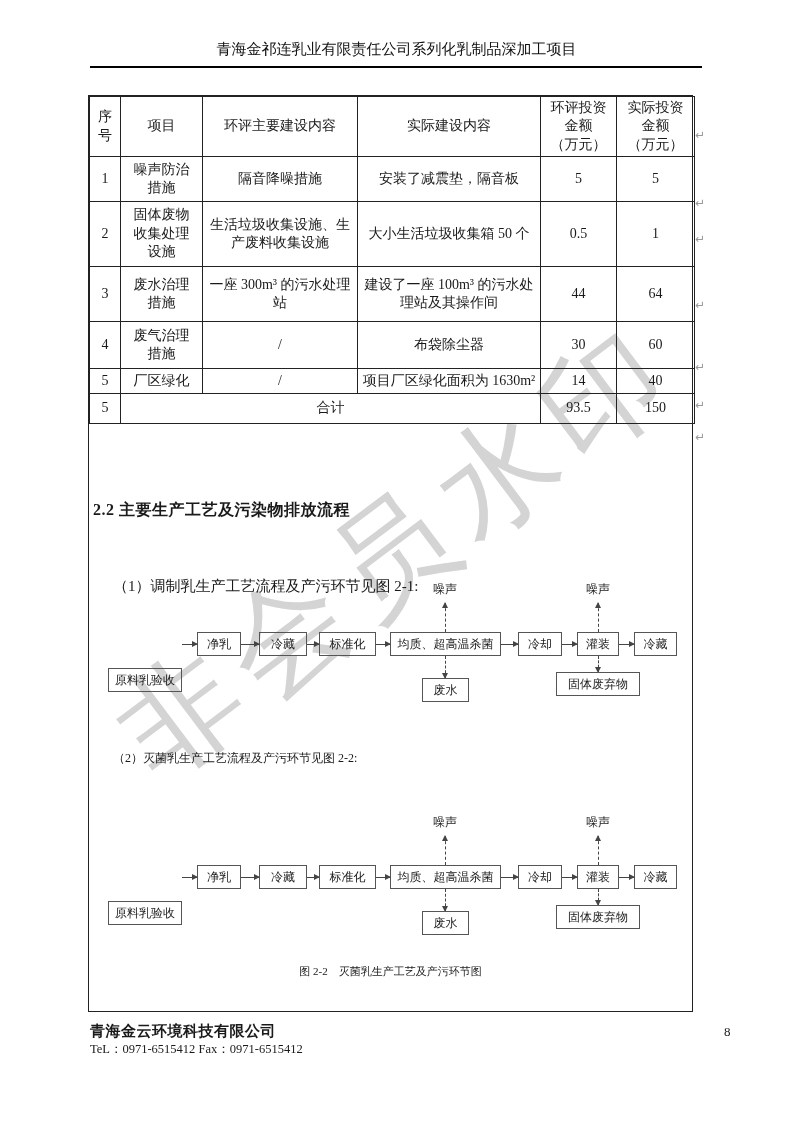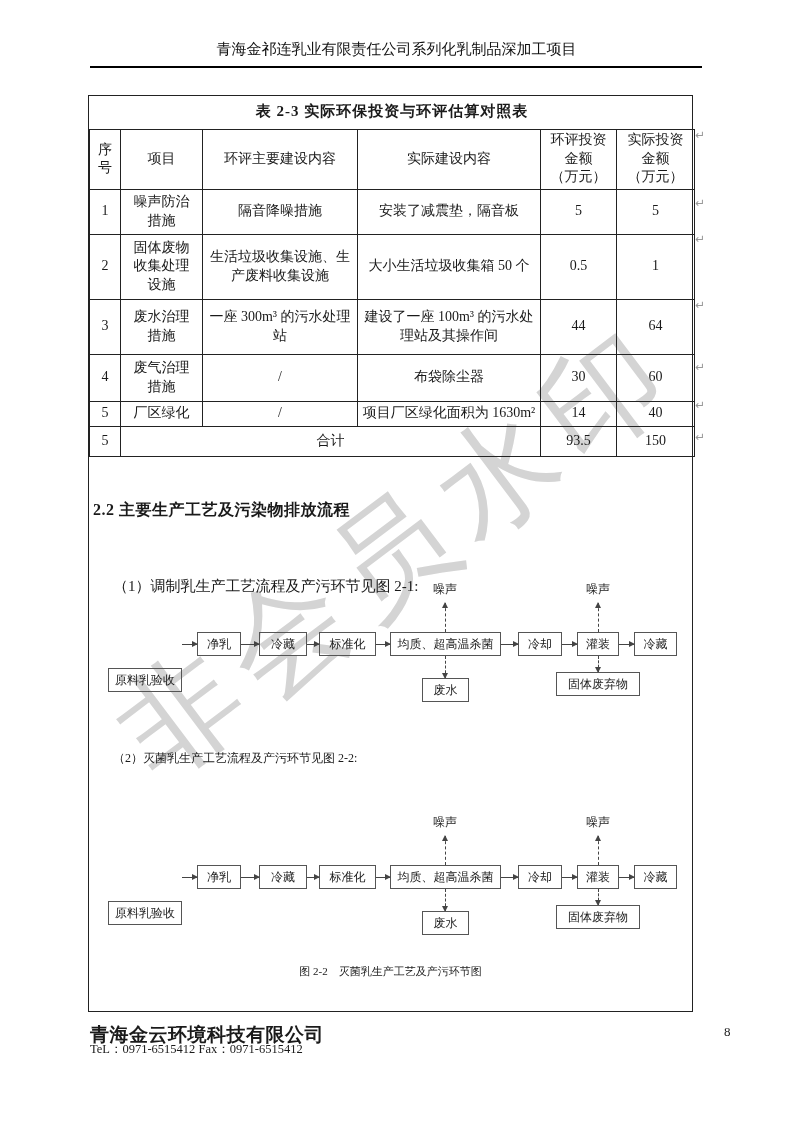--- a/index.html
+++ b/index.html
@@ -81,21 +81,21 @@
   .vd1{left:348px; top:80px; height:22px;}
   .vd2{left:501px; top:80px; height:16px;}
   .ob { position:absolute; height:24px; border:1px solid #555; font-size:12px;
     text-align:center; line-height:22px; background:transparent; white-space:nowrap; }
   .ob1{left:325px; top:102px; width:47px;}
   .ob2{left:459px; top:96px; width:84px;}
   
   .pmark { position:absolute; left:695px; font-size:12px; color:#9a9a9a; z-index:1;
     font-family:"DejaVu Sans",sans-serif; }
   
-  .footer-company { position:absolute; left:90px; top:1022px; font-size:19px; font-weight:bold;
+  .footer-company { position:absolute; left:90px; top:1022px; font-size:15px; font-weight:bold;
     letter-spacing:0.5px; z-index:1; }
   .footer-contact { position:absolute; left:90px; top:1041px; font-size:12.5px; z-index:1; }
   .page-number { position:absolute; left:724px; top:1024px; font-size:13px; z-index:1; }
 </style>
 </head>
 <body>
 
 <div class="watermark">非会员水印</div>
 
 <div class="doc-header">青海金祁连乳业有限责任公司系列化乳制品深加工项目</div>
@@ -114,23 +114,20 @@
   <table class="cmp">
     <colgroup>
       <col style="width:31px">
         <col style="width:82px">
         <col style="width:155px">
       <col style="width:183px">
         <col style="width:76px">
         <col style="width:78px">
     </colgroup>
     <tbody>
-        <tr class="title-row">
-      <td colspan="6">表 2-3  实际环保投资与环评估算对照表</td>
-    </tr>
     <tr class="hdr">
       <td>序
 号</td>
       <td>项目</td>
       <td>环评主要建设内容</td>
       <td>实际建设内容</td>
       <td>环评投资
 金额
 （万元）</td>
       <td>实际投资

